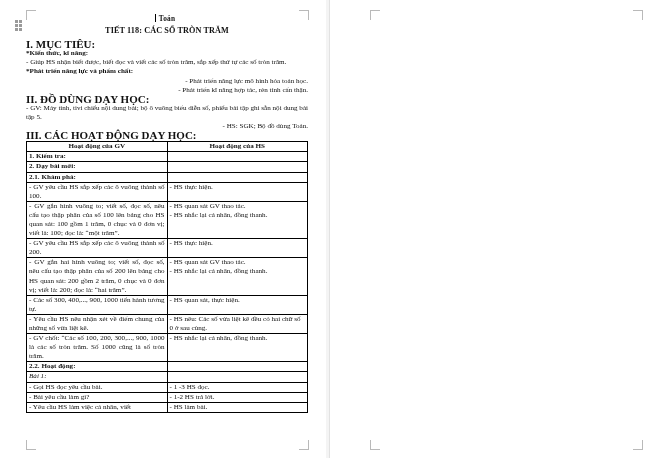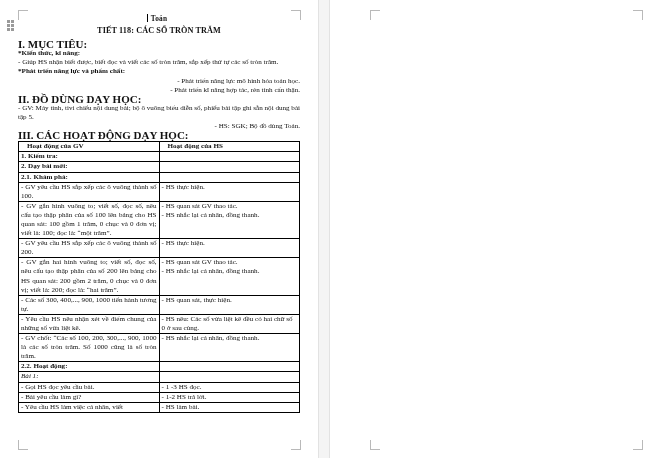--- a/index.html
+++ b/index.html
@@ -18,21 +18,21 @@
     background: #ffffff;
   }
   
   .page {
     position: absolute;
     top: 0;
     background: #ffffff;
     height: 458px;
     box-sizing: border-box;
   }
-  .page-left  { left: 0;   width: 318px; font-family: Liberation Serif, serif; }
+  .page-left  { left: 8px;   width: 318px; font-family: Liberation Serif, serif; }
   .page-right { left: 330px; width: 320px; }
   .gutter {
     position: absolute;
     left: 318px;
     top: 0;
     width: 12px;
     height: 458px;
     background: #f4f4f4;
     border-left: 1px solid #e2e2e2;
     border-right: 1px solid #e2e2e2;
@@ -125,23 +125,23 @@
     table-layout: fixed;
   }
   table.act td, table.act th {
     border: 0.8px solid #000000;
     vertical-align: top;
     padding: 0px 2px 0px 2px;
     font-size: 7.1px;
     line-height: 9.1px;
   }
   table.act th {
-    text-align: left;
-    font-weight: bold;
-    padding: 0px 8px;
+    text-align: center;
+    font-weight: bold;
+    padding: 0px 2px;
   }
   .col-gv { width: 50%; }
   .col-hs { width: 50%; }
   td.cell p, th.cell p { margin: 0; }
   .just { text-align: justify; text-justify: inter-word; }
   .nojust { text-align: left; }
   .bold { font-weight: bold; }
   .ital2 { font-style: italic; }
 </style>
 </head>

